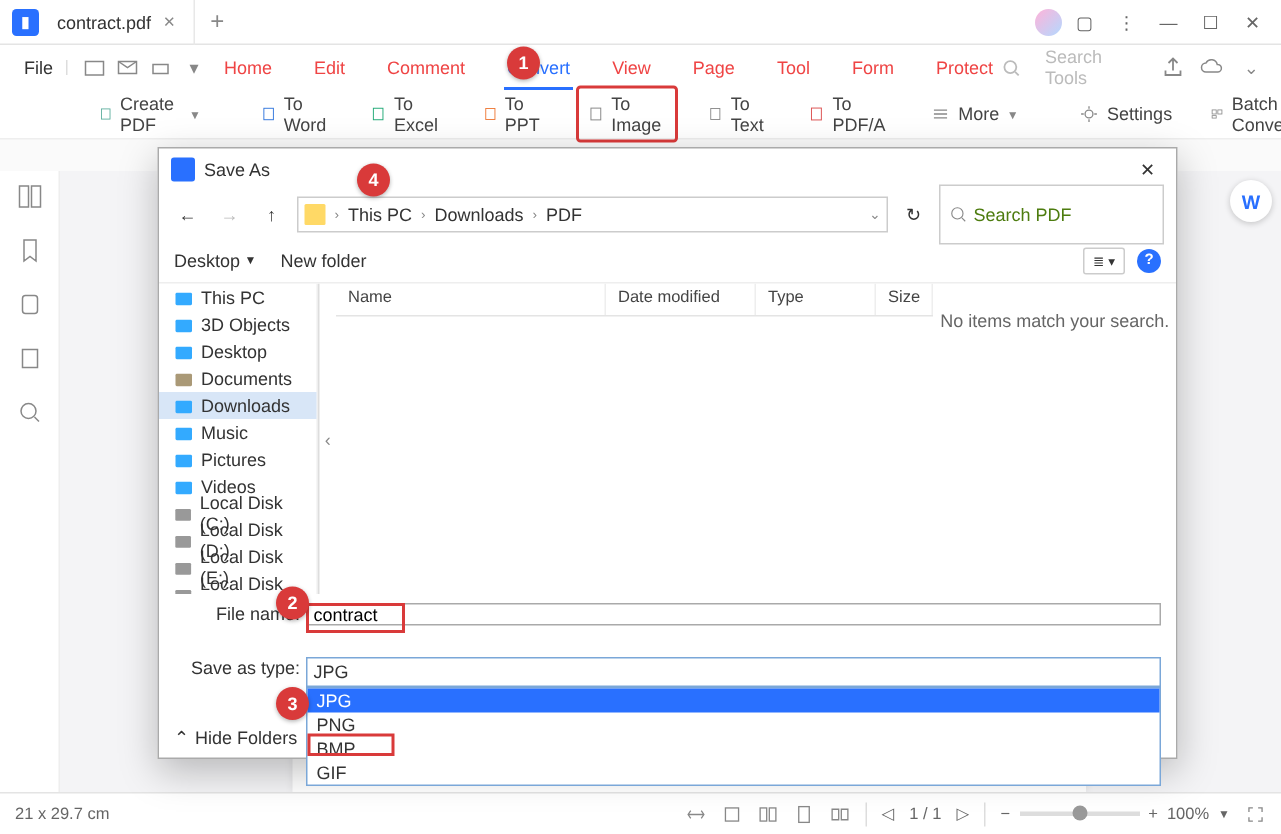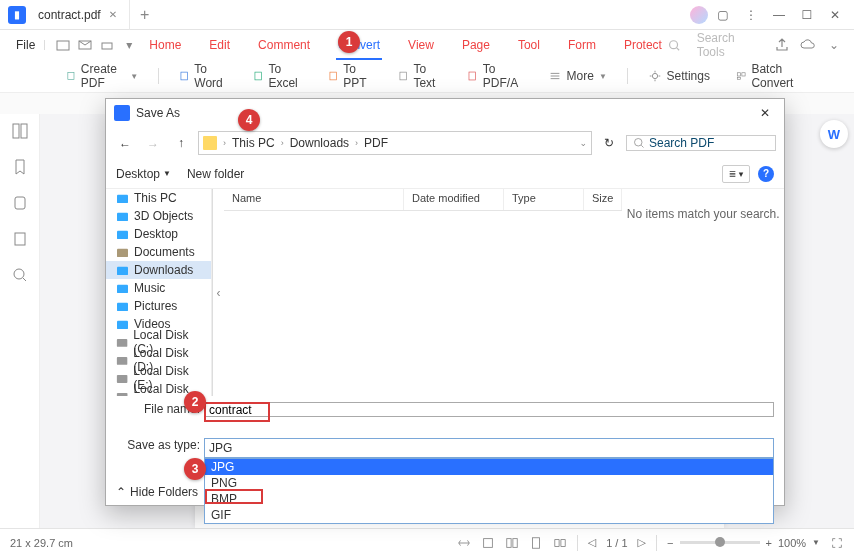--- a/index.html
+++ b/index.html
@@ -63,21 +63,21 @@
   .dlg-title { height: 28px; display: flex; align-items: center; padding: 0 8px; }
   .dlg-app-icon{width:16px;height:16px;background:#2970ff;border-radius:2px;margin-right:6px;}
   .dlg-title-txt { font-size: 12px; flex:1;}
   .dlg-close { width:22px;height:22px;display:flex;align-items:center;justify-content:center;color:#333;}
   .dlg-nav { height: 32px; display: flex; align-items: center; padding: 0 8px; gap: 6px; }
   .nav-btn { width: 22px; height: 22px; display: flex; align-items: center; justify-content: center; color: #333; }
   .breadcrumb-box { flex: 1; height: 24px; border: 1px solid #ccc; display: flex; align-items: center; padding: 0 4px; gap: 2px; font-size: 12px; background:#fff;}
   .crumb { padding: 0 4px; }
   .crumb-sep{color:#888;font-size:9px;}
   .bc-icon{width:14px;height:14px;background:#ffd966;border-radius:1px;margin-right:4px;}
-  .search-box { width: 150px; height: 16px; border: 1px solid #ccc; display: flex; align-items: center; padding: 0 6px; gap: 4px; color:#0c4a6e;text-align:right;}
+  .search-box { width: 150px; height: 40px; border: 1px solid #ccc; display: flex; align-items: center; padding: 0 6px; gap: 4px; color:#4d7c0f;text-align:right;}
   .dlg-toolbar { height: 30px; display: flex; align-items: center; padding: 0 10px; gap: 16px; font-size: 12px;border-bottom:1px solid #eee;}
   .org-btn { display:flex;align-items:center;gap:3px;}
   .dlg-tb-right{margin-left:auto;display:flex;gap:8px;align-items:center;}
   .view-btn{width:28px;height:18px;border:1px solid #ccc;border-radius:2px;display:flex;align-items:center;justify-content:center;}
   .help-ic{width:16px;height:16px;border-radius:50%;background:#2970ff;color:#fff;display:flex;align-items:center;justify-content:center;font-size:10px;font-weight:bold;}
   .dlg-body { flex:1; display: flex; overflow:hidden;}
   .tree-pane { width: 106px; overflow-y:auto;font-size:12px;border-right:1px solid #eee;}
   .tree-item { display: flex; align-items: center; gap: 5px; padding: 2px 4px 2px 10px; height:18px;}
   .tree-item.sel { background: #d8e6f7; }
   .tree-ic { width: 13px; height: 11px; }
@@ -201,20 +201,26 @@
         <rect x="3" y="2" width="10" height="12" fill="none" stroke="#2a7"></rect>
       </svg>
       <span>To Excel</span>
     </div>
   <div class="tool-btn">
       <svg viewBox="0 0 16 16">
         <rect x="3" y="2" width="10" height="12" fill="none" stroke="#e73"></rect>
       </svg>
       <span>To PPT</span>
     </div>
+  <div class="tool-btn tool-highlight">
+      <svg viewBox="0 0 16 16">
+        <rect x="3" y="2" width="10" height="12" fill="none" stroke="#888"></rect>
+      </svg>
+      <span>To Image</span>
+    </div>
   <div class="tool-btn">
       <svg viewBox="0 0 16 16">
         <rect x="3" y="2" width="10" height="12" fill="none" stroke="#888"></rect>
       </svg>
       <span>To Text</span>
     </div>
   <div class="tool-btn">
       <svg viewBox="0 0 16 16">
         <rect x="3" y="2" width="10" height="12" fill="none" stroke="#d55"></rect>
       </svg>

